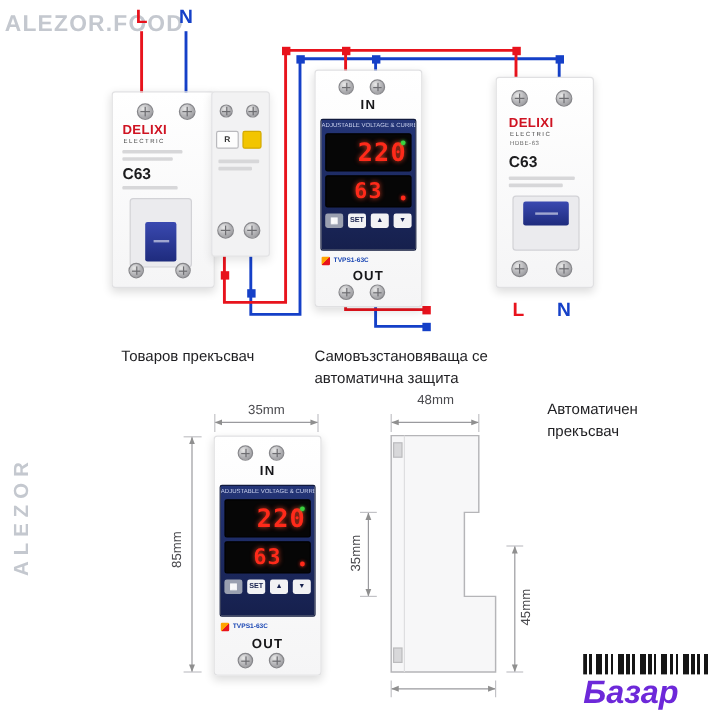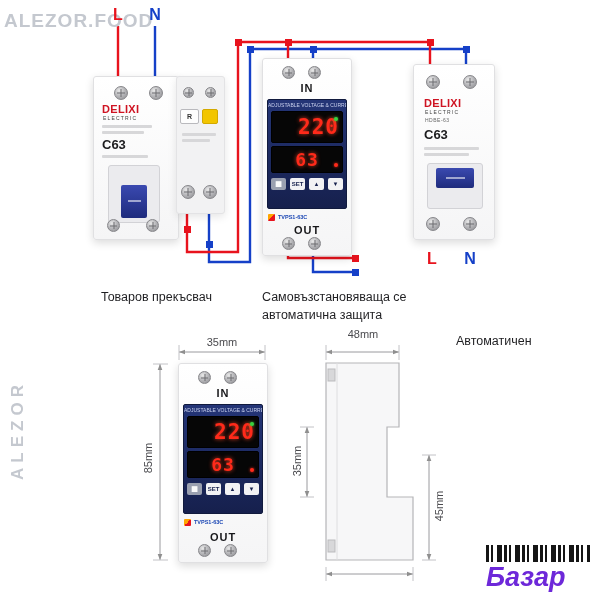--- a/index.html
+++ b/index.html
@@ -210,20 +210,21 @@
   <div class="wire-label red" style="left:420px;top:250px;">L</div>
   <div class="wire-label blue" style="left:458px;top:250px;">N</div>
 
   <div class="caption" style="left:101px;top:288px;width:172px;">Товаров прекъсвач</div>
   <div class="caption" style="left:262px;top:288px;width:170px;">
     <div>Самовъзстановяваща се</div>
     <div>автоматична защита</div>
   </div>
   <div class="caption" style="left:456px;top:303px;width:130px;margin-top:29px;">
     <div>Автоматичен</div>
+    <div>прекъсвач</div>
   </div>
 
   <div class="card" style="left:178px;top:363px;width:88px;height:198px;">
     <div class="screw" style="left:19px;top:7px;width:13px;height:13px;"></div>
     <div class="screw" style="left:45px;top:7px;width:13px;height:13px;"></div>
     <div class="in-out" style="top:23px;">IN</div>
     <div class="panel">
       <div class="panel-title">ADJUSTABLE VOLTAGE &amp; CURRENT PROTECTOR</div>
       <div class="display d1">
         <span class="digits">220</span>

